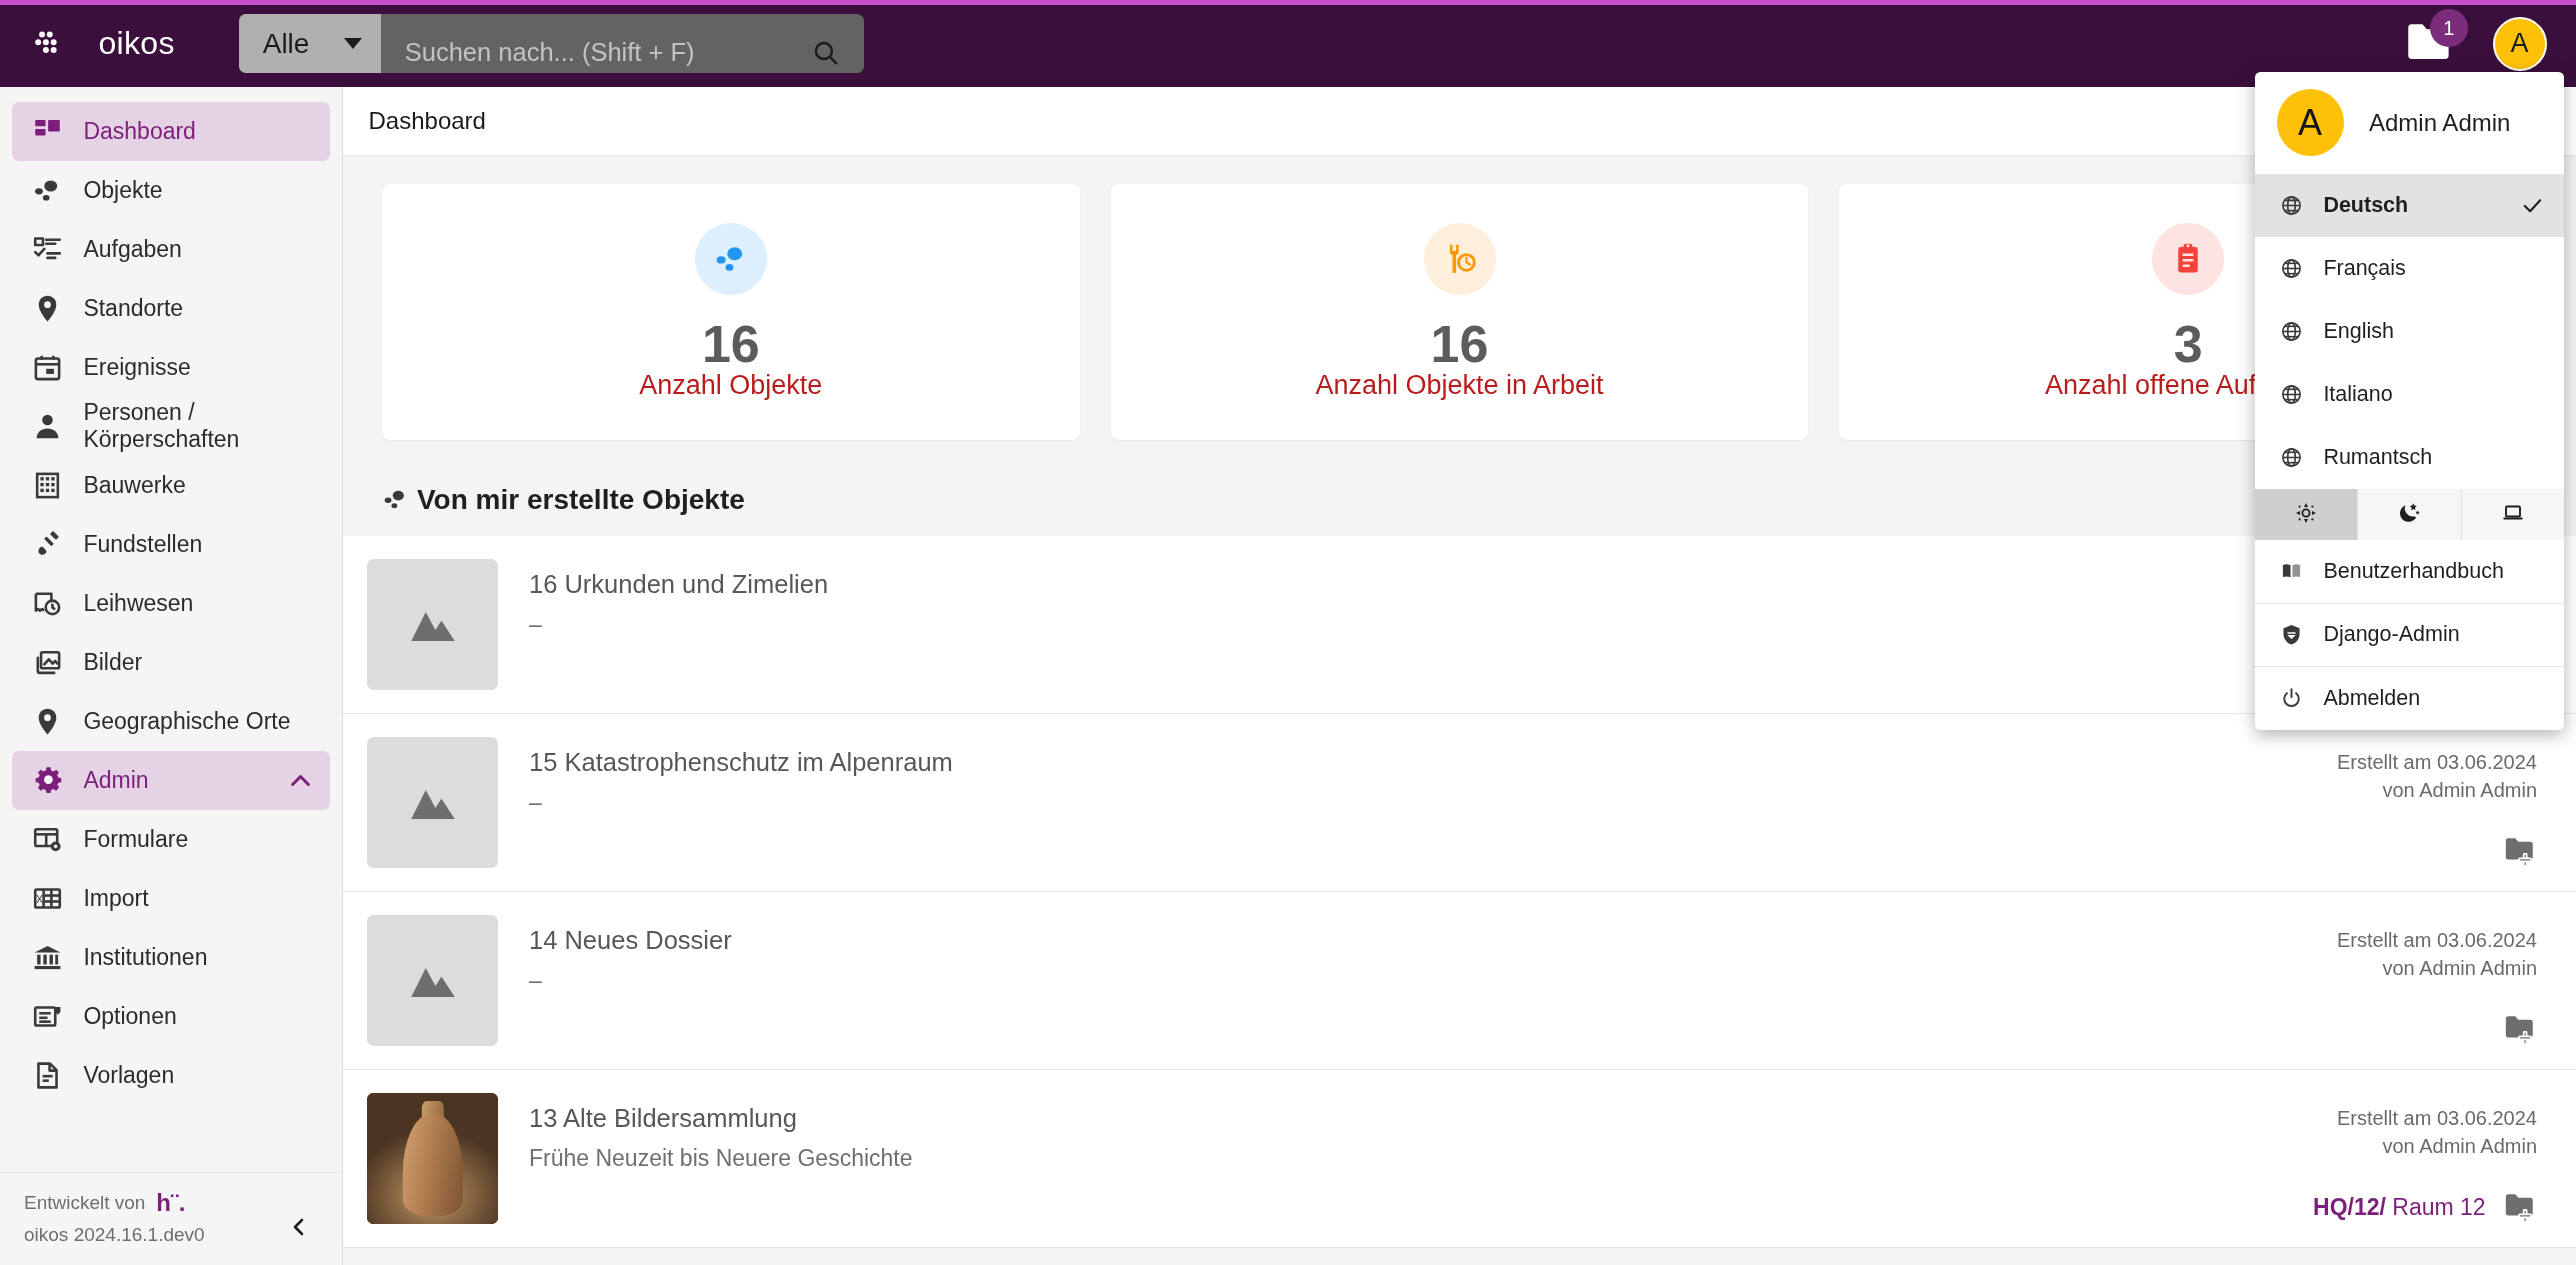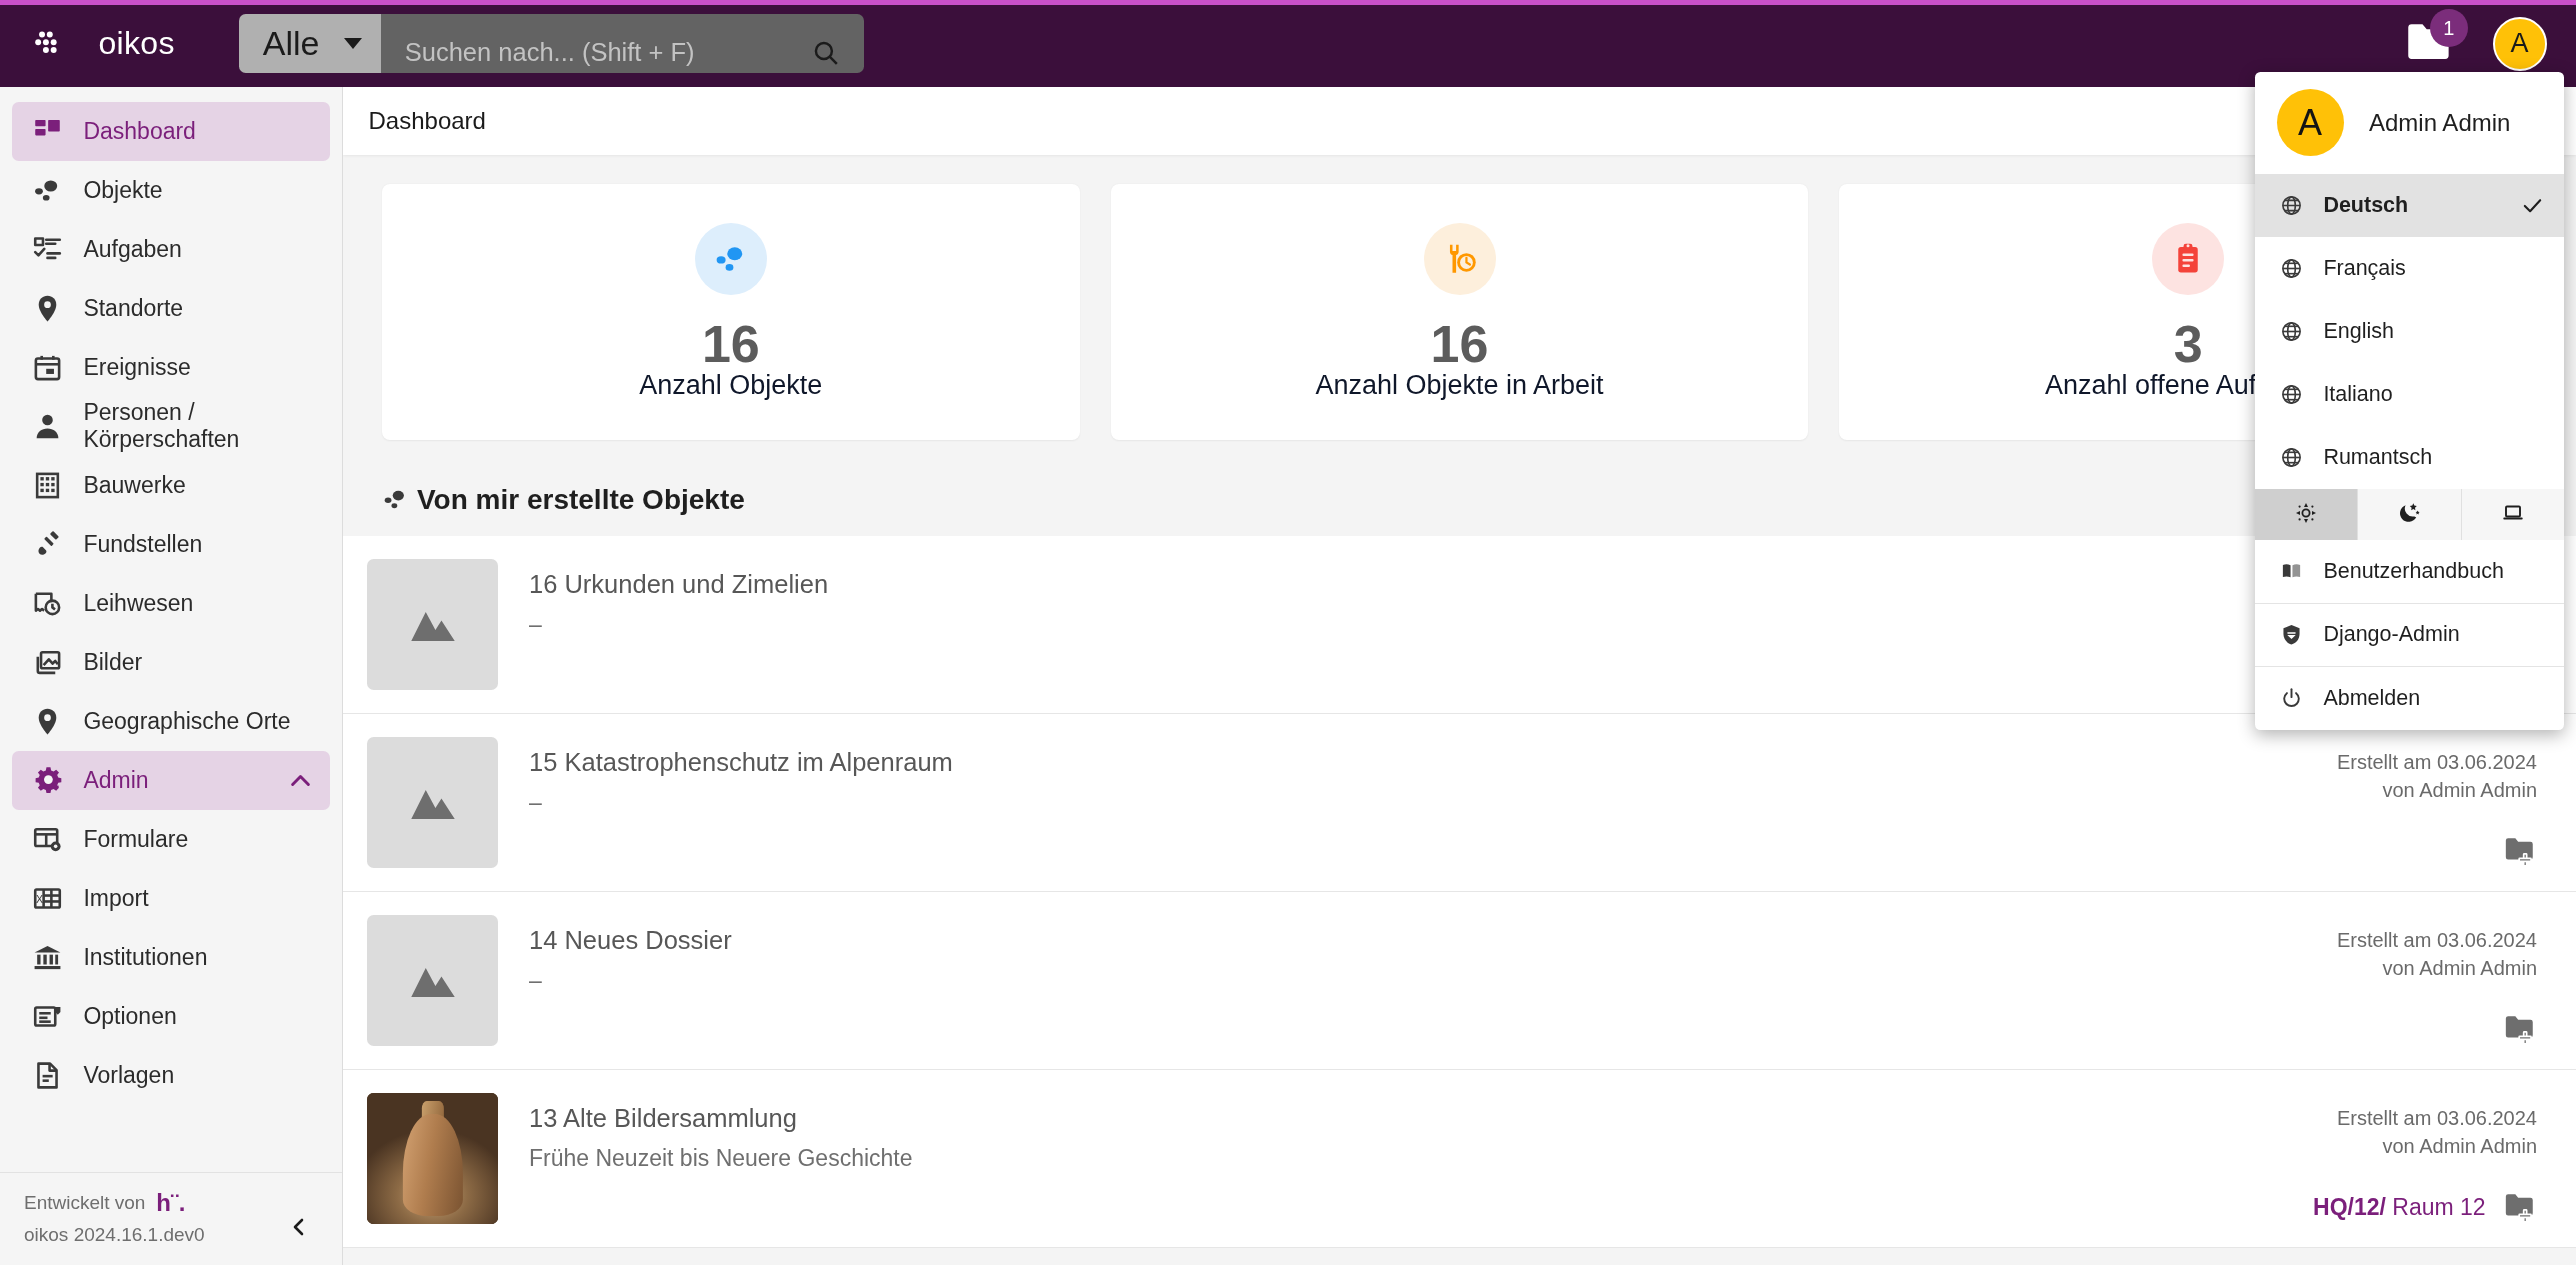--- a/index.html
+++ b/index.html
@@ -35,21 +35,21 @@
 
   .searchwrap {
     margin-left: 64px;
     display: flex; align-items: stretch;
     height: 59px; width: 625px;
     border-radius: 6.7px; overflow: hidden;
   }
   .search-scope {
     width: 142px; background: #b0b0b0; color: #1b1b1b;
     display: flex; align-items: center; justify-content: space-between;
-    padding: 0 19px 0 24px; font-size: 34px; cursor: pointer;
+    padding: 0 19px 0 24px; font-size: 28px; cursor: pointer;
   }
   .caret-down {
     width: 0; height: 0;
     border-left: 9.4px solid transparent;
     border-right: 9.4px solid transparent;
     border-top: 11.4px solid #1b1b1b;
   }
   .search-field {
     flex: 1; background: #636363;
     display: flex; align-items: center; justify-content: space-between;
@@ -144,21 +144,21 @@
     height: 256px;
     display: flex; flex-direction: column; align-items: center; justify-content: center;
     box-shadow: 0 0.7px 2px rgba(0,0,0,0.06);
   }
   .stat-ico-wrap {
     width: 72px; height: 72px; border-radius: 50%;
     display: flex; align-items: center; justify-content: center;
     margin-bottom: 23px;
   }
   .stat-value { font-size: 52px; font-weight: 700; color: #5c5c5c; line-height: 1; }
-  .stat-label { font-size: 27px; color: #0f172a; margin-top: 0; }
+  .stat-label { font-size: 27px; color: #b91c1c; margin-top: 0; }
 
   .section-head {
     display: flex; align-items: center; gap: 8px;
     margin: 44px 0 20px 39px;
   }
   .section-title { font-size: 28px; font-weight: 700; color: #1f1f1f; }
 
   .obj-list { background: #ffffff; }
   .obj-row {
     display: flex; align-items: flex-start;

